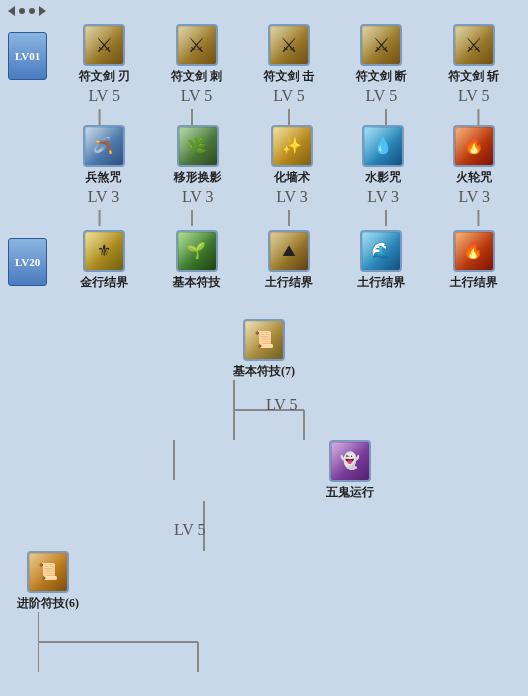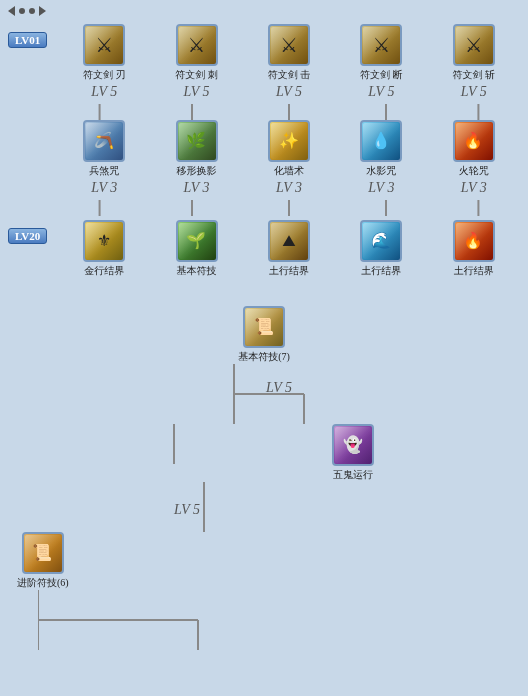--- a/index.html
+++ b/index.html
@@ -56,21 +56,21 @@
       border: 1px solid #2a5a9a;
       text-align: center;
     }
 
     .level-badge {
       display: inline-block;
       background: linear-gradient(180deg, #8ab4e0 0%, #4a7bc0 100%);
       color: white;
       font-size: 11px;
       font-weight: bold;
-      padding: 1px 6px;
+      padding: 17px 6px;
       border-radius: 3px;
       border: 1px solid #2a5a9a;
     }
 
     .skill-icon {
       width: 42px;
       height: 42px;
       border: 2px solid #7a9ac0;
       background: linear-gradient(135deg, #e8d090 0%, #c8a040 30%, #a07010 100%);
       border-radius: 4px;
@@ -105,30 +105,30 @@
     }
 
     .skill-cell {
       display: flex;
       flex-direction: column;
       align-items: center;
       gap: 2px;
     }
 
     .skill-name {
-      font-size: 10px;
+      font-size: 12px;
       color: #222;
       text-align: left;
       white-space: nowrap;
+      font-weight: bold;
     }
 
     .lv-text {
-      font-size: 14px;
+      font-size: 16px;
       color: #555;
-      font-style: italic;
     }
 
     
     .top-section {
       margin: 2px 8px 4px 8px;
     }
 
     .header-row {
       text-align: center;
       margin-bottom: 6px;

